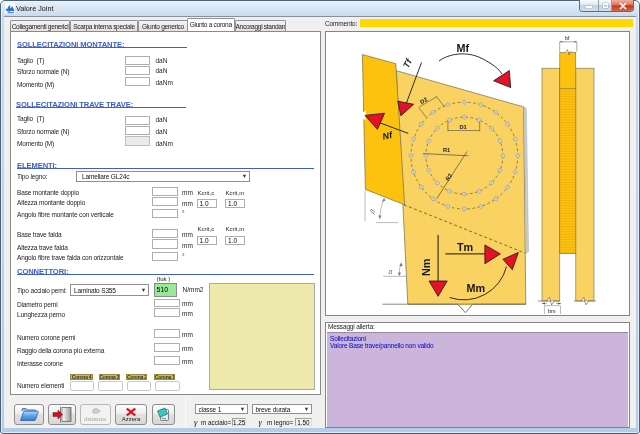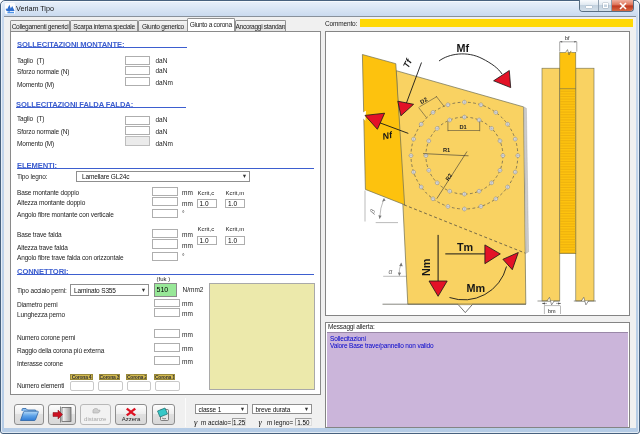--- a/index.html
+++ b/index.html
@@ -21,21 +21,21 @@
 
 <div class="abs" style="left:0;top:0;width:640px;height:434px;background:linear-gradient(#e8f0fa,#c8d9ee 16px,#b5cce6);border:1px solid #47617e;border-radius:5px 5px 3px 3px;"></div>
 <div class="abs" style="left:1px;top:1px;width:638px;height:432px;border:1px solid rgba(255,255,255,0.6);border-radius:4px 4px 2px 2px;"></div>
 
 <div class="abs" style="left:4.5px;top:3px;width:10px;height:10.5px;background:#fdfdfd;border-radius:1px;"></div>
 <svg class="abs" style="left:4.5px;top:3px;" width="11" height="11" viewBox="0 0 11 11">
   <path d="M1.2 8 L4.4 1.8 L5.8 5.6 L7.2 3 L9.6 8 Z" fill="#2e6fd0"></path>
   <path d="M1 5.8 Q2.2 8.4 4.8 8.2" fill="none" stroke="#2e6fd0" stroke-width="1.1"></path>
   <rect x="2.4" y="8.8" width="6.6" height="1.5" fill="#4f94e8"></rect>
 </svg>
-<div class="abs" style="left:16px;top:3.5px;font-size:7.2px;color:#151515;">Verlam Tipo</div>
+<div class="abs" style="left:16px;top:3.5px;font-size:7.2px;color:#151515;">Valore Joint</div>
 
 <div class="abs" style="left:579px;top:0;width:55px;height:12px;border:1px solid #596e82;border-top:none;border-radius:0 0 4px 4px;overflow:hidden;display:flex;">
   <div style="width:19px;height:100%;background:linear-gradient(#fafcfe,#dfe8f0 45%,#c3d2df 50%,#d4e0ea);border-right:1px solid #8fa0b0;position:relative;">
     <div style="position:absolute;left:6px;bottom:3px;width:6px;height:2px;background:#fff;box-shadow:0 0 1px #456;"></div>
   </div>
   <div style="width:13px;height:100%;background:linear-gradient(#fafcfe,#dfe8f0 45%,#c3d2df 50%,#d4e0ea);border-right:1px solid #8fa0b0;position:relative;">
     <div style="position:absolute;left:3.5px;top:3px;width:5px;height:4.5px;border:1px solid #fff;box-shadow:0 0 1px #456;"></div>
   </div>
   <div style="flex:1;height:100%;background:linear-gradient(#f0b0a0,#e07a60 40%,#c03a22 55%,#d86a42);position:relative;">
     <svg width="22" height="12" viewBox="0 0 22 12" style="position:absolute;left:0;top:0;">
@@ -61,21 +61,21 @@
   <div class="lbl" style="left:17px;top:56.5px;">Taglio&nbsp; (T)</div>
   <div class="tb" style="left:125px;top:55.5px;width:24.5px;height:9px;"></div>
   <div class="unit" style="left:155.5px;top:56.5px;">daN</div>
   <div class="lbl" style="left:17px;top:68px;">Sforzo normale (N)</div>
   <div class="tb" style="left:125px;top:65.5px;width:24.5px;height:9px;"></div>
   <div class="unit" style="left:155.5px;top:67px;">daN</div>
   <div class="lbl" style="left:17px;top:80.5px;">Momento (M)</div>
   <div class="tb" style="left:125px;top:77px;width:24.5px;height:9px;"></div>
   <div class="unit" style="left:155.5px;top:78.5px;">daNm</div>
 
-  <div class="hd" style="left:16px;top:100px;width:170px;height:8px;">SOLLECITAZIONI FALDA FALDA:</div>
+  <div class="hd" style="left:16px;top:100px;width:170px;height:8px;">SOLLECITAZIONI TRAVE TRAVE:</div>
   <div class="lbl" style="left:17px;top:115px;">Taglio&nbsp; (T)</div>
   <div class="tb" style="left:125px;top:115.5px;width:24.5px;height:9px;"></div>
   <div class="unit" style="left:155.5px;top:116px;">daN</div>
   <div class="lbl" style="left:17px;top:127.5px;">Sforzo normale (N)</div>
   <div class="tb" style="left:125px;top:125.5px;width:24.5px;height:9px;"></div>
   <div class="unit" style="left:155.5px;top:128px;">daN</div>
   <div class="lbl" style="left:17px;top:140px;">Momento (M)</div>
   <div class="tb" style="left:125px;top:135.5px;width:24.5px;height:10px;background:#ebebeb;border-color:#bdbdbd;"></div>
   <div class="unit" style="left:155.5px;top:140px;">daNm</div>
 

